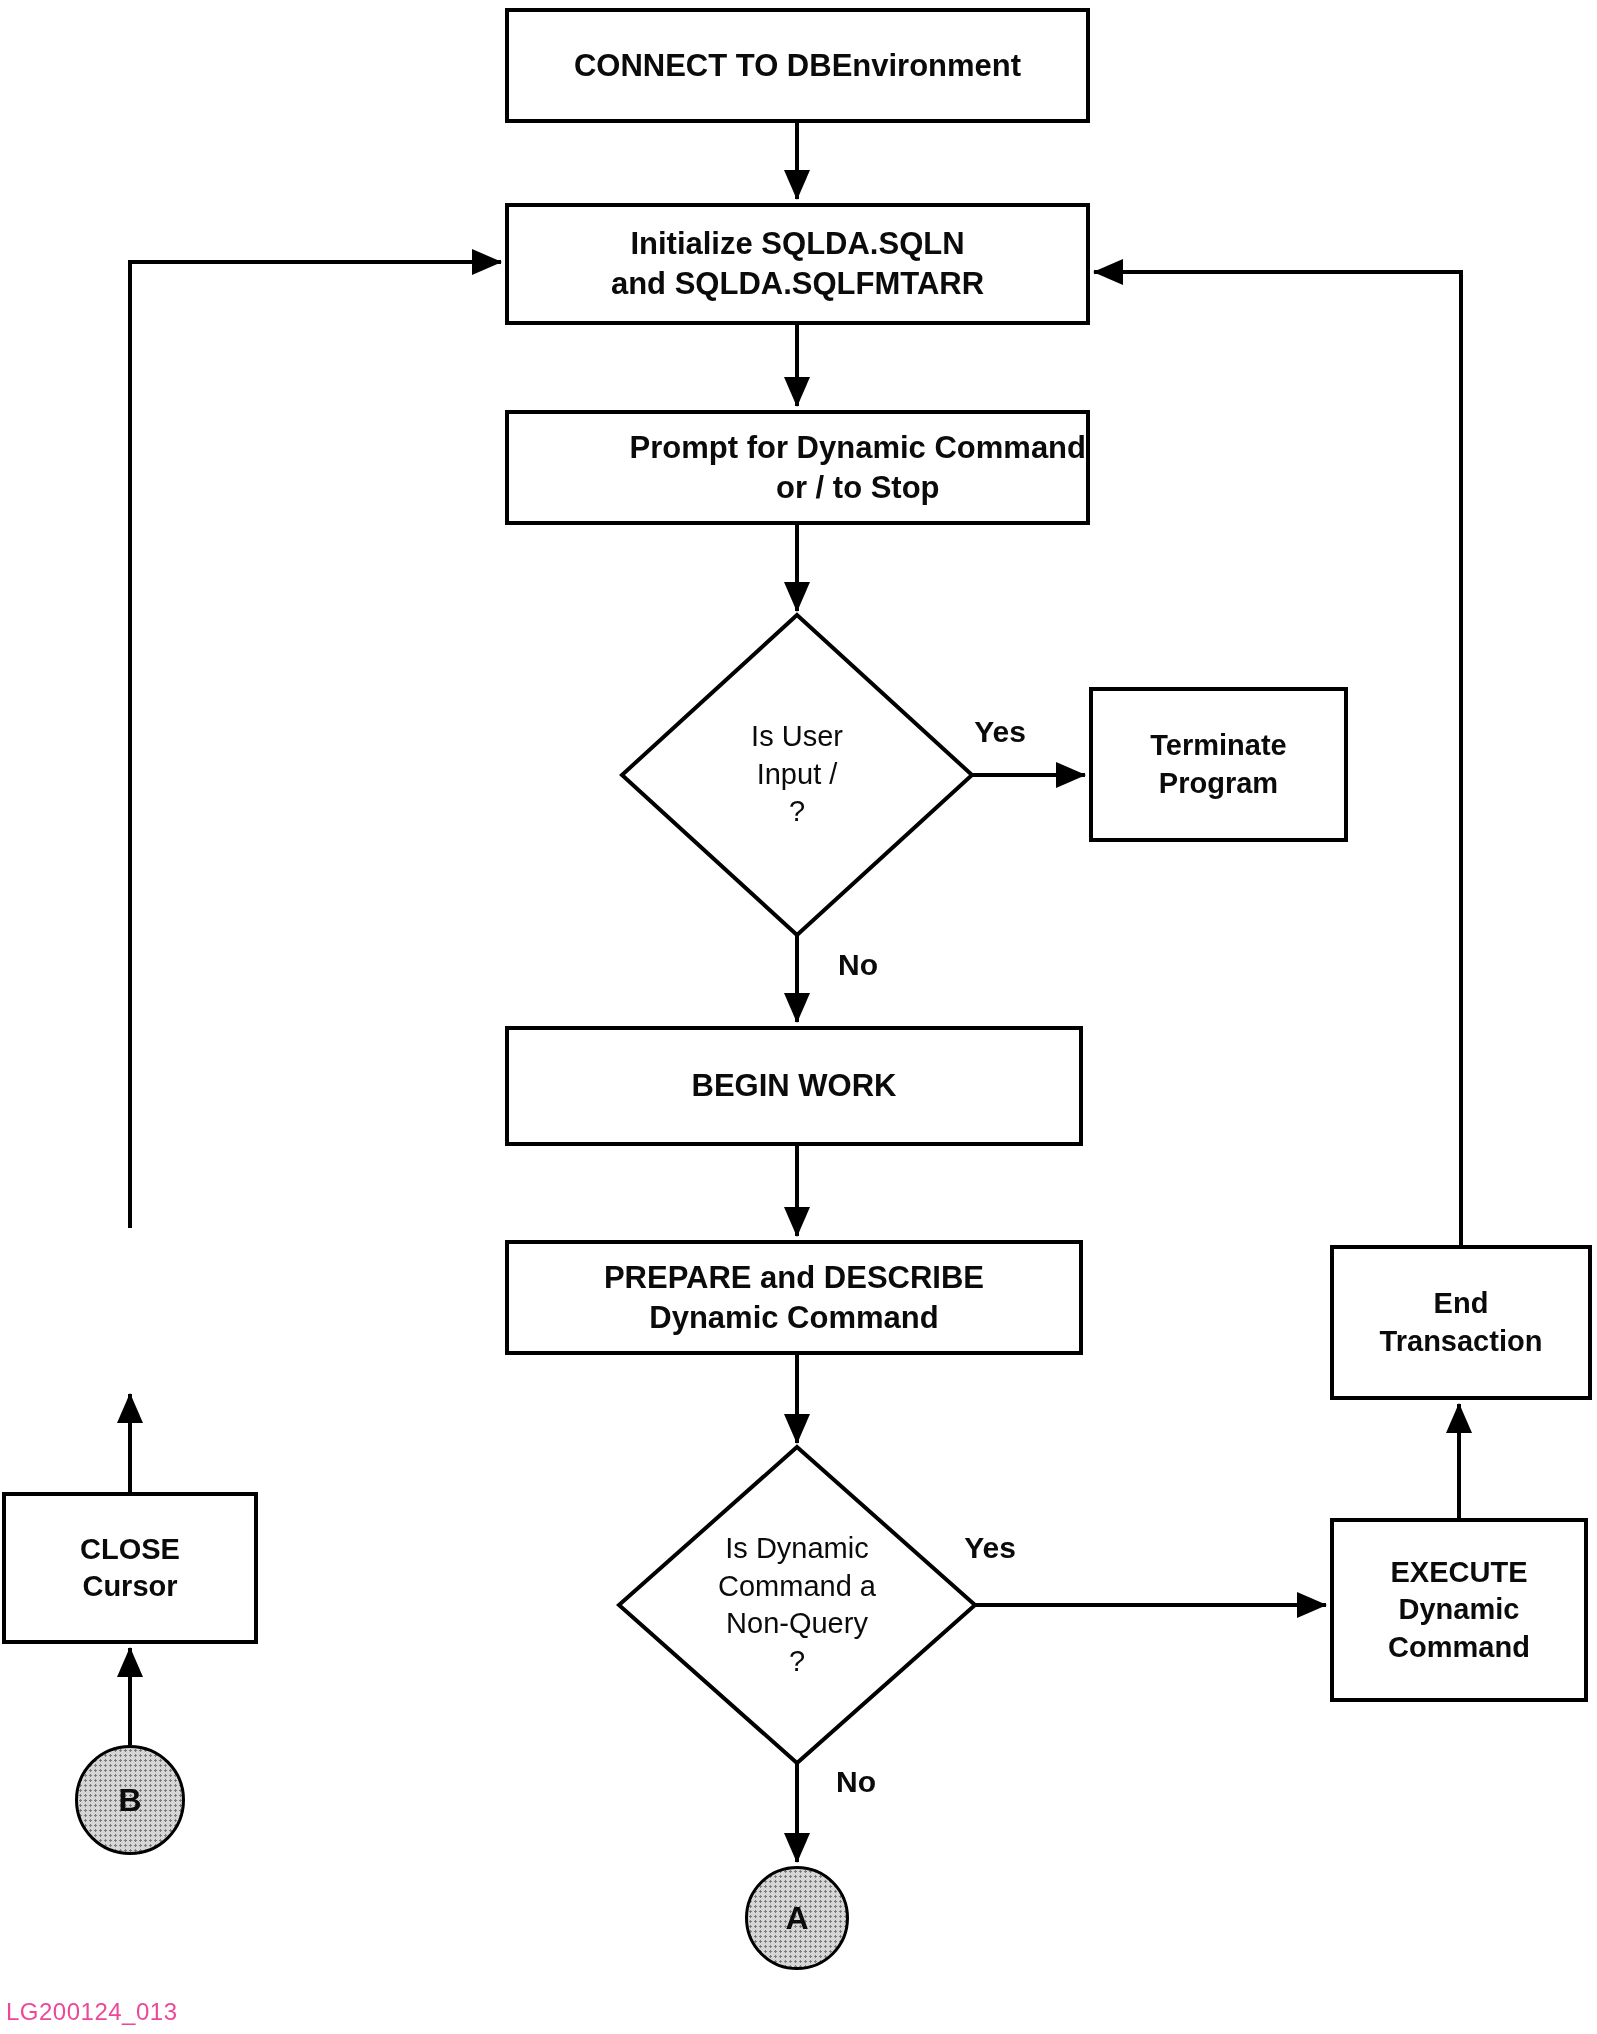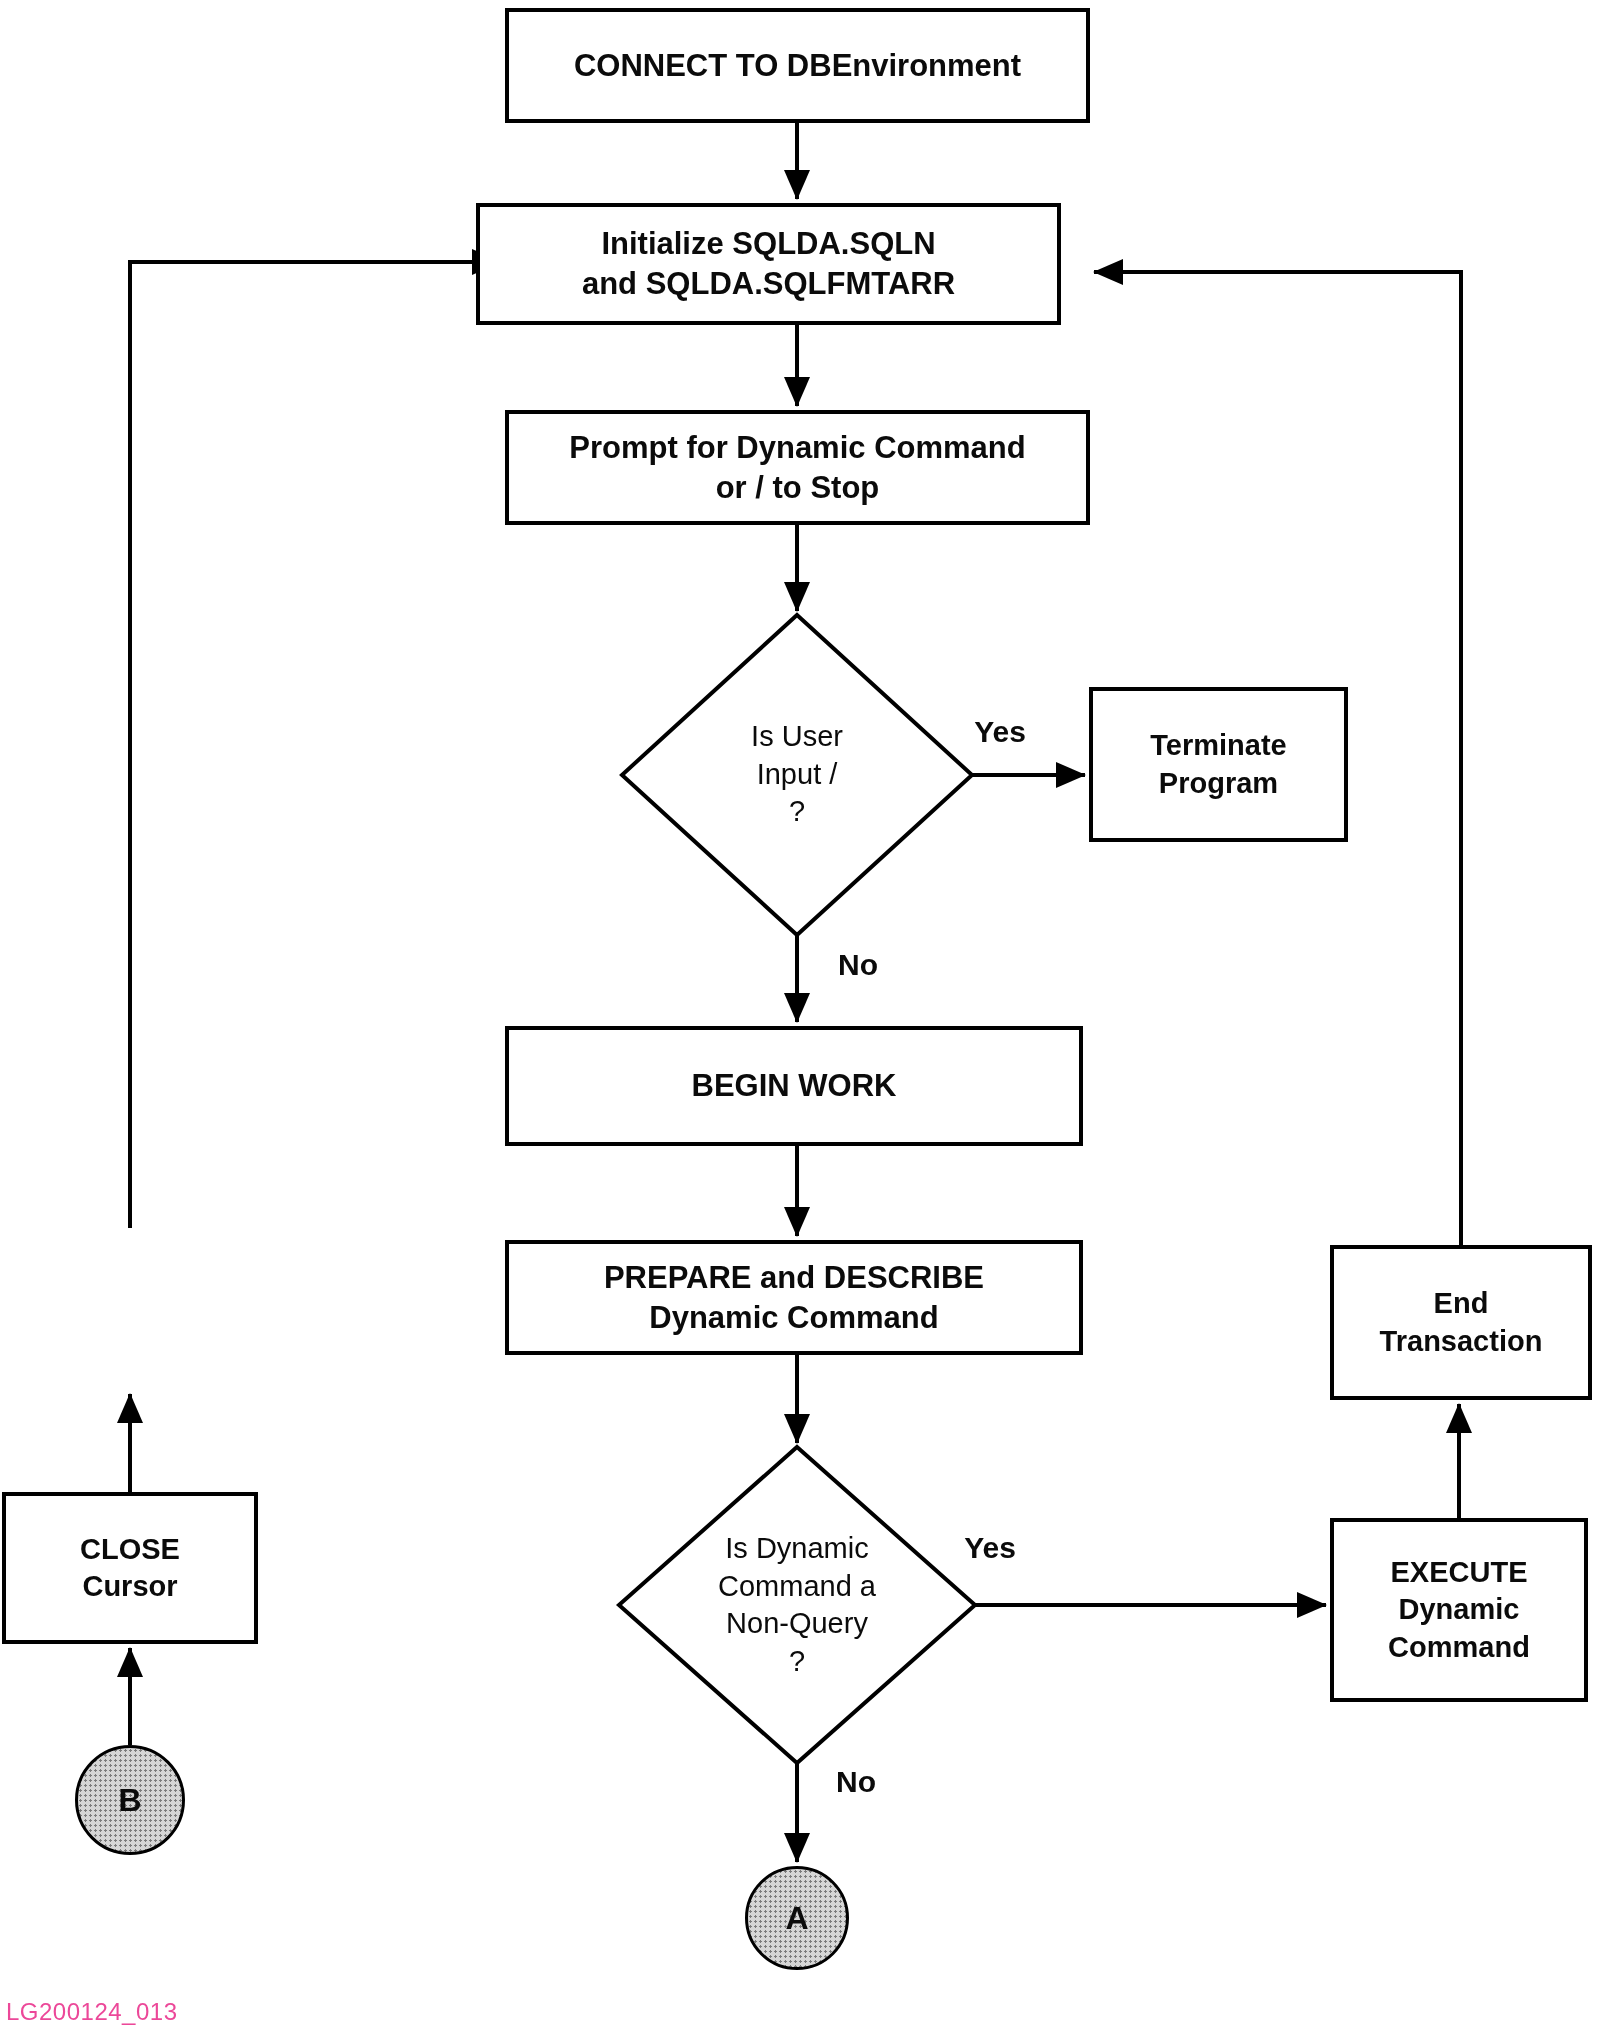--- a/index.html
+++ b/index.html
@@ -64,26 +64,26 @@
 
     <line class="edge" x1="130" y1="1745" x2="130" y2="1648" marker-end="url(#arrow)"></line>
     <line class="edge" x1="130" y1="1492" x2="130" y2="1394" marker-end="url(#arrow)"></line>
     <polyline class="edge" points="130,1228 130,262 501,262" marker-end="url(#arrow)"></polyline>
   </svg>
 
   <div class="node box" style="left:505px; top:8px; width:585px; height:115px;">
     <span>CONNECT TO DBEnvironment</span>
   </div>
 
-  <div class="node box" style="left:476px; top:203px; width:585px; height:122px;">
+  <div class="node box" style="left:505px; top:203px; width:585px; height:122px;">
     <span>Initialize SQLDA.SQLN
 and SQLDA.SQLFMTARR</span>
   </div>
 
-  <div class="node box" style="left:505px; top:410px; width:585px; height:115px;">
+  <div class="node box" style="left:505px; top:410px; width:585px; height:115px;justify-content:flex-end;">
     <span>Prompt for Dynamic Command
 or / to Stop</span>
   </div>
 
   <div class="node box small" style="left:1089px; top:687px; width:259px; height:155px;">
     <span>Terminate
 Program</span>
   </div>
 
   <div class="node box" style="left:505px; top:1026px; width:578px; height:120px;">

